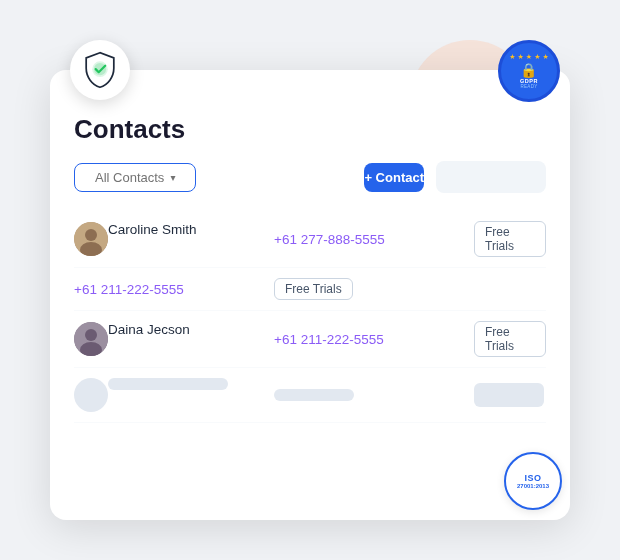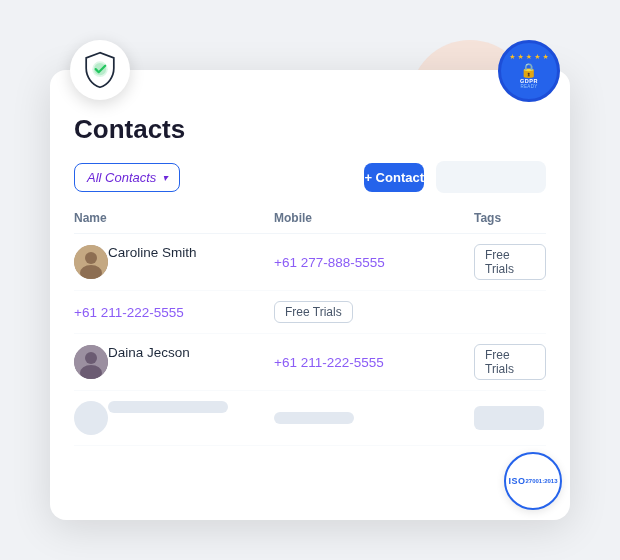--- a/index.html
+++ b/index.html
@@ -108,21 +108,21 @@
     .iso-badge {
       position: absolute;
       bottom: 20px;
       right: 28px;
       width: 58px;
       height: 58px;
       background: #fff;
       border-radius: 50%;
       border: 2px solid #2563eb;
       display: flex;
-      flex-direction: row;
+      flex-direction: column;
       align-items: center;
       justify-content: center;
       z-index: 2;
       box-shadow: 0 2px 8px rgba(0,0,0,0.1);
     }
     .iso-text {
       color: #2563eb;
       font-size: 9px;
       font-weight: 800;
       letter-spacing: 0.5px;
@@ -146,27 +146,26 @@
       align-items: center;
       gap: 12px;
       margin-bottom: 18px;
     }
     .all-contacts-btn {
       display: flex;
       align-items: center;
       gap: 6px;
       border: 1.5px solid #2563eb;
       border-radius: 8px;
-      padding: 6px 12px;
-      color: #6d28d9;
+      padding: 6px 20px;
+      color: #737373;
       font-size: 13px;
       font-weight: 500;
       background: #fff;
       cursor: pointer;
-      font-style: italic;
     }
     .all-contacts-btn .chevron {
       font-size: 10px;
     }
     .spacer { flex: 1; }
     .contact-btn {
       display: flex;
       align-items: center;
       gap: 6px;
       background: #2563eb;
@@ -299,25 +298,20 @@
         <span>All Contacts</span>
         <span class="chevron">▾</span>
       </button>
       <div class="spacer"></div>
       <button class="contact-btn">
         <span>+ Contact</span>
       </button>
       <div class="search-bar"></div>
     </div>
 
-    <div class="table-header">
-      <div class="th">Name</div>
-      <div class="th">Mobile</div>
-      <div class="th">Tags</div>
-    </div>
 
     <div class="table-row">
       <div class="row-name">
         <div class="avatar avatar-caroline">
           <svg viewBox="0 0 34 34" width="34" height="34">
             <rect width="34" height="34" rx="17" fill="#c4a882"></rect>
             <circle cx="17" cy="13" r="6" fill="#8d6e52"></circle>
             <ellipse cx="17" cy="28" rx="11" ry="8" fill="#8d6e52"></ellipse>
           </svg>
         </div>

